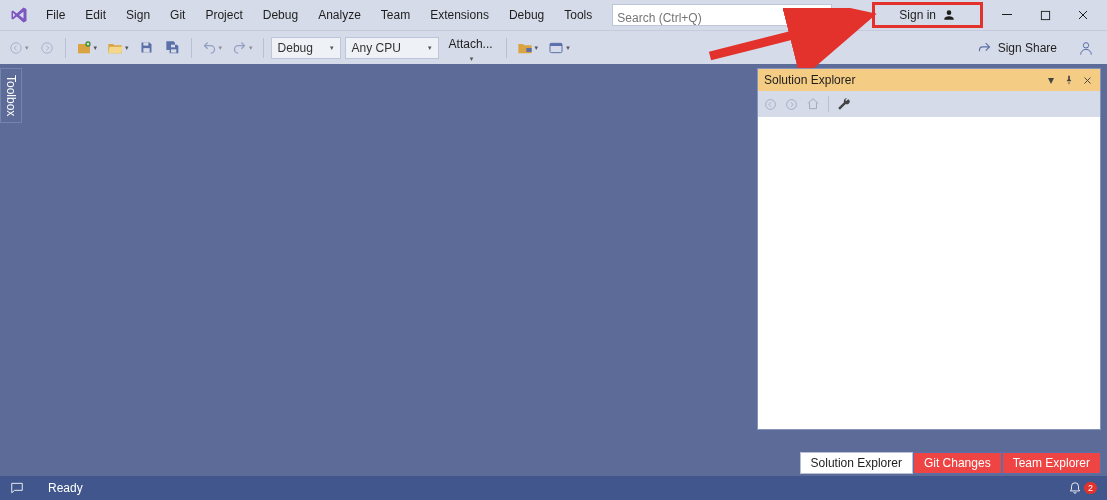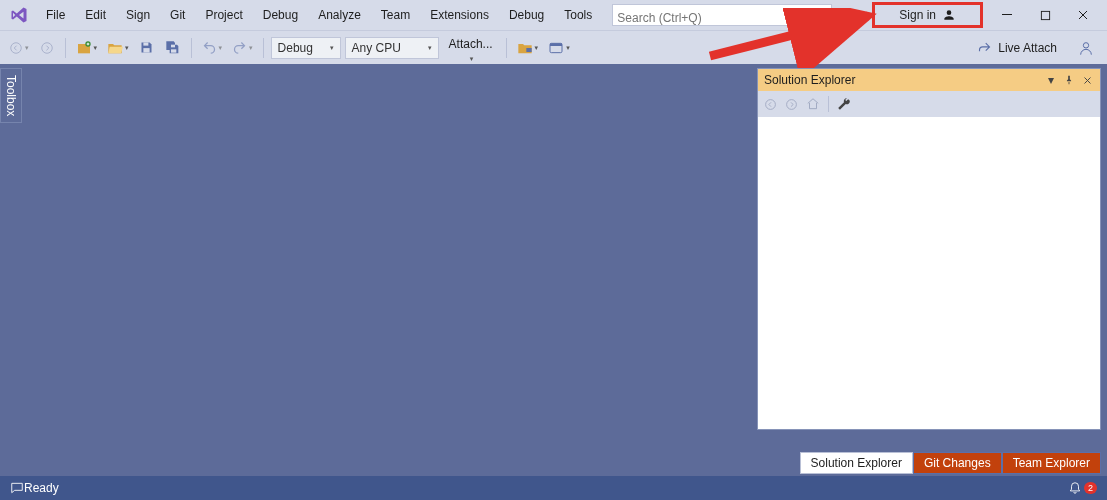--- a/index.html
+++ b/index.html
@@ -39,24 +39,24 @@
 .sol-title { height:22px; background:#f5cc84; display:flex; align-items:center; padding:0 6px; color:#1e1e1e;}
 .sol-title .ticons { margin-left:auto; display:flex; gap:4px; color:#444;}
 .sol-title .ticons div{width:14px;display:flex;align-items:center;justify-content:center;}
 .sol-tb { height:26px; background:#d6dbe9; display:flex; align-items:center; padding:0 6px; gap:8px; color:#8a92ad;}
 .sol-body { flex:1; background:#fff;}
 
 
 .btabs { position:absolute; right:6px; bottom:26px; display:flex; height:22px;}
 .btab { padding:3px 10px; background:#d6dbe9; color:#1e1e1e; border:1px solid #b9c0d6;}
 .btab.active { background:#fff;}
-.btab.blue { background:#c2410c; color:#fff; border-color:#5b6fa8;}
-
-
-.status { position:absolute; left:0; right:0; bottom:0; height:24px; background:#40568c; display:flex; align-items:center; padding:0 10px; color:#fff; gap:0;}
+.btab.blue { background:#ef4444; color:#fff; border-color:#5b6fa8;}
+
+
+.status { position:absolute; left:0; right:0; bottom:0; height:24px; background:#40568c; display:flex; align-items:center; padding:0 10px; color:#fff; gap:24px;}
 .status .bell { margin-left:auto; display:flex; align-items:center; gap:2px;}
 .status .badge { background:#e3322b; color:#fff; border-radius:7px; font-size:9px; padding:0 4px; line-height:12px;}
 
 
 .arrow { position:absolute; top:8px; left:700px; pointer-events:none;}
 
 svg{display:block;}
 </style>
 </head>
 <body>
@@ -197,21 +197,21 @@
     <svg width="16" height="16" viewBox="0 0 24 24">
         <rect x="3" y="5" width="18" height="14" rx="2" fill="none" stroke="#5b6fa8" stroke-width="1.5"></rect>
         <rect x="3" y="5" width="18" height="4" fill="#5b6fa8"></rect>
       </svg>
       <span class="dd">▾</span>
   </div>
   <div class="liveshare">
     <svg width="15" height="15" viewBox="0 0 24 24">
         <path fill="none" stroke="#5b6fa8" stroke-width="1.8" d="M14 5l6 6-6 6M20 11H9a5 5 0 0 0-5 5v2"></path>
       </svg>
-    <span>Live Attach</span>
+    <span>Sign Share</span>
   </div>
   <div class="feedback">
     <svg width="16" height="16" viewBox="0 0 24 24">
         <circle cx="12" cy="8" r="4" fill="none" stroke="#5b6fa8" stroke-width="1.5"></circle>
         <path d="M4 22a8 8 0 0 1 16 0" fill="none" stroke="#5b6fa8" stroke-width="1.5"></path>
       </svg>
   </div>
 </div>
 
 <div class="main">

